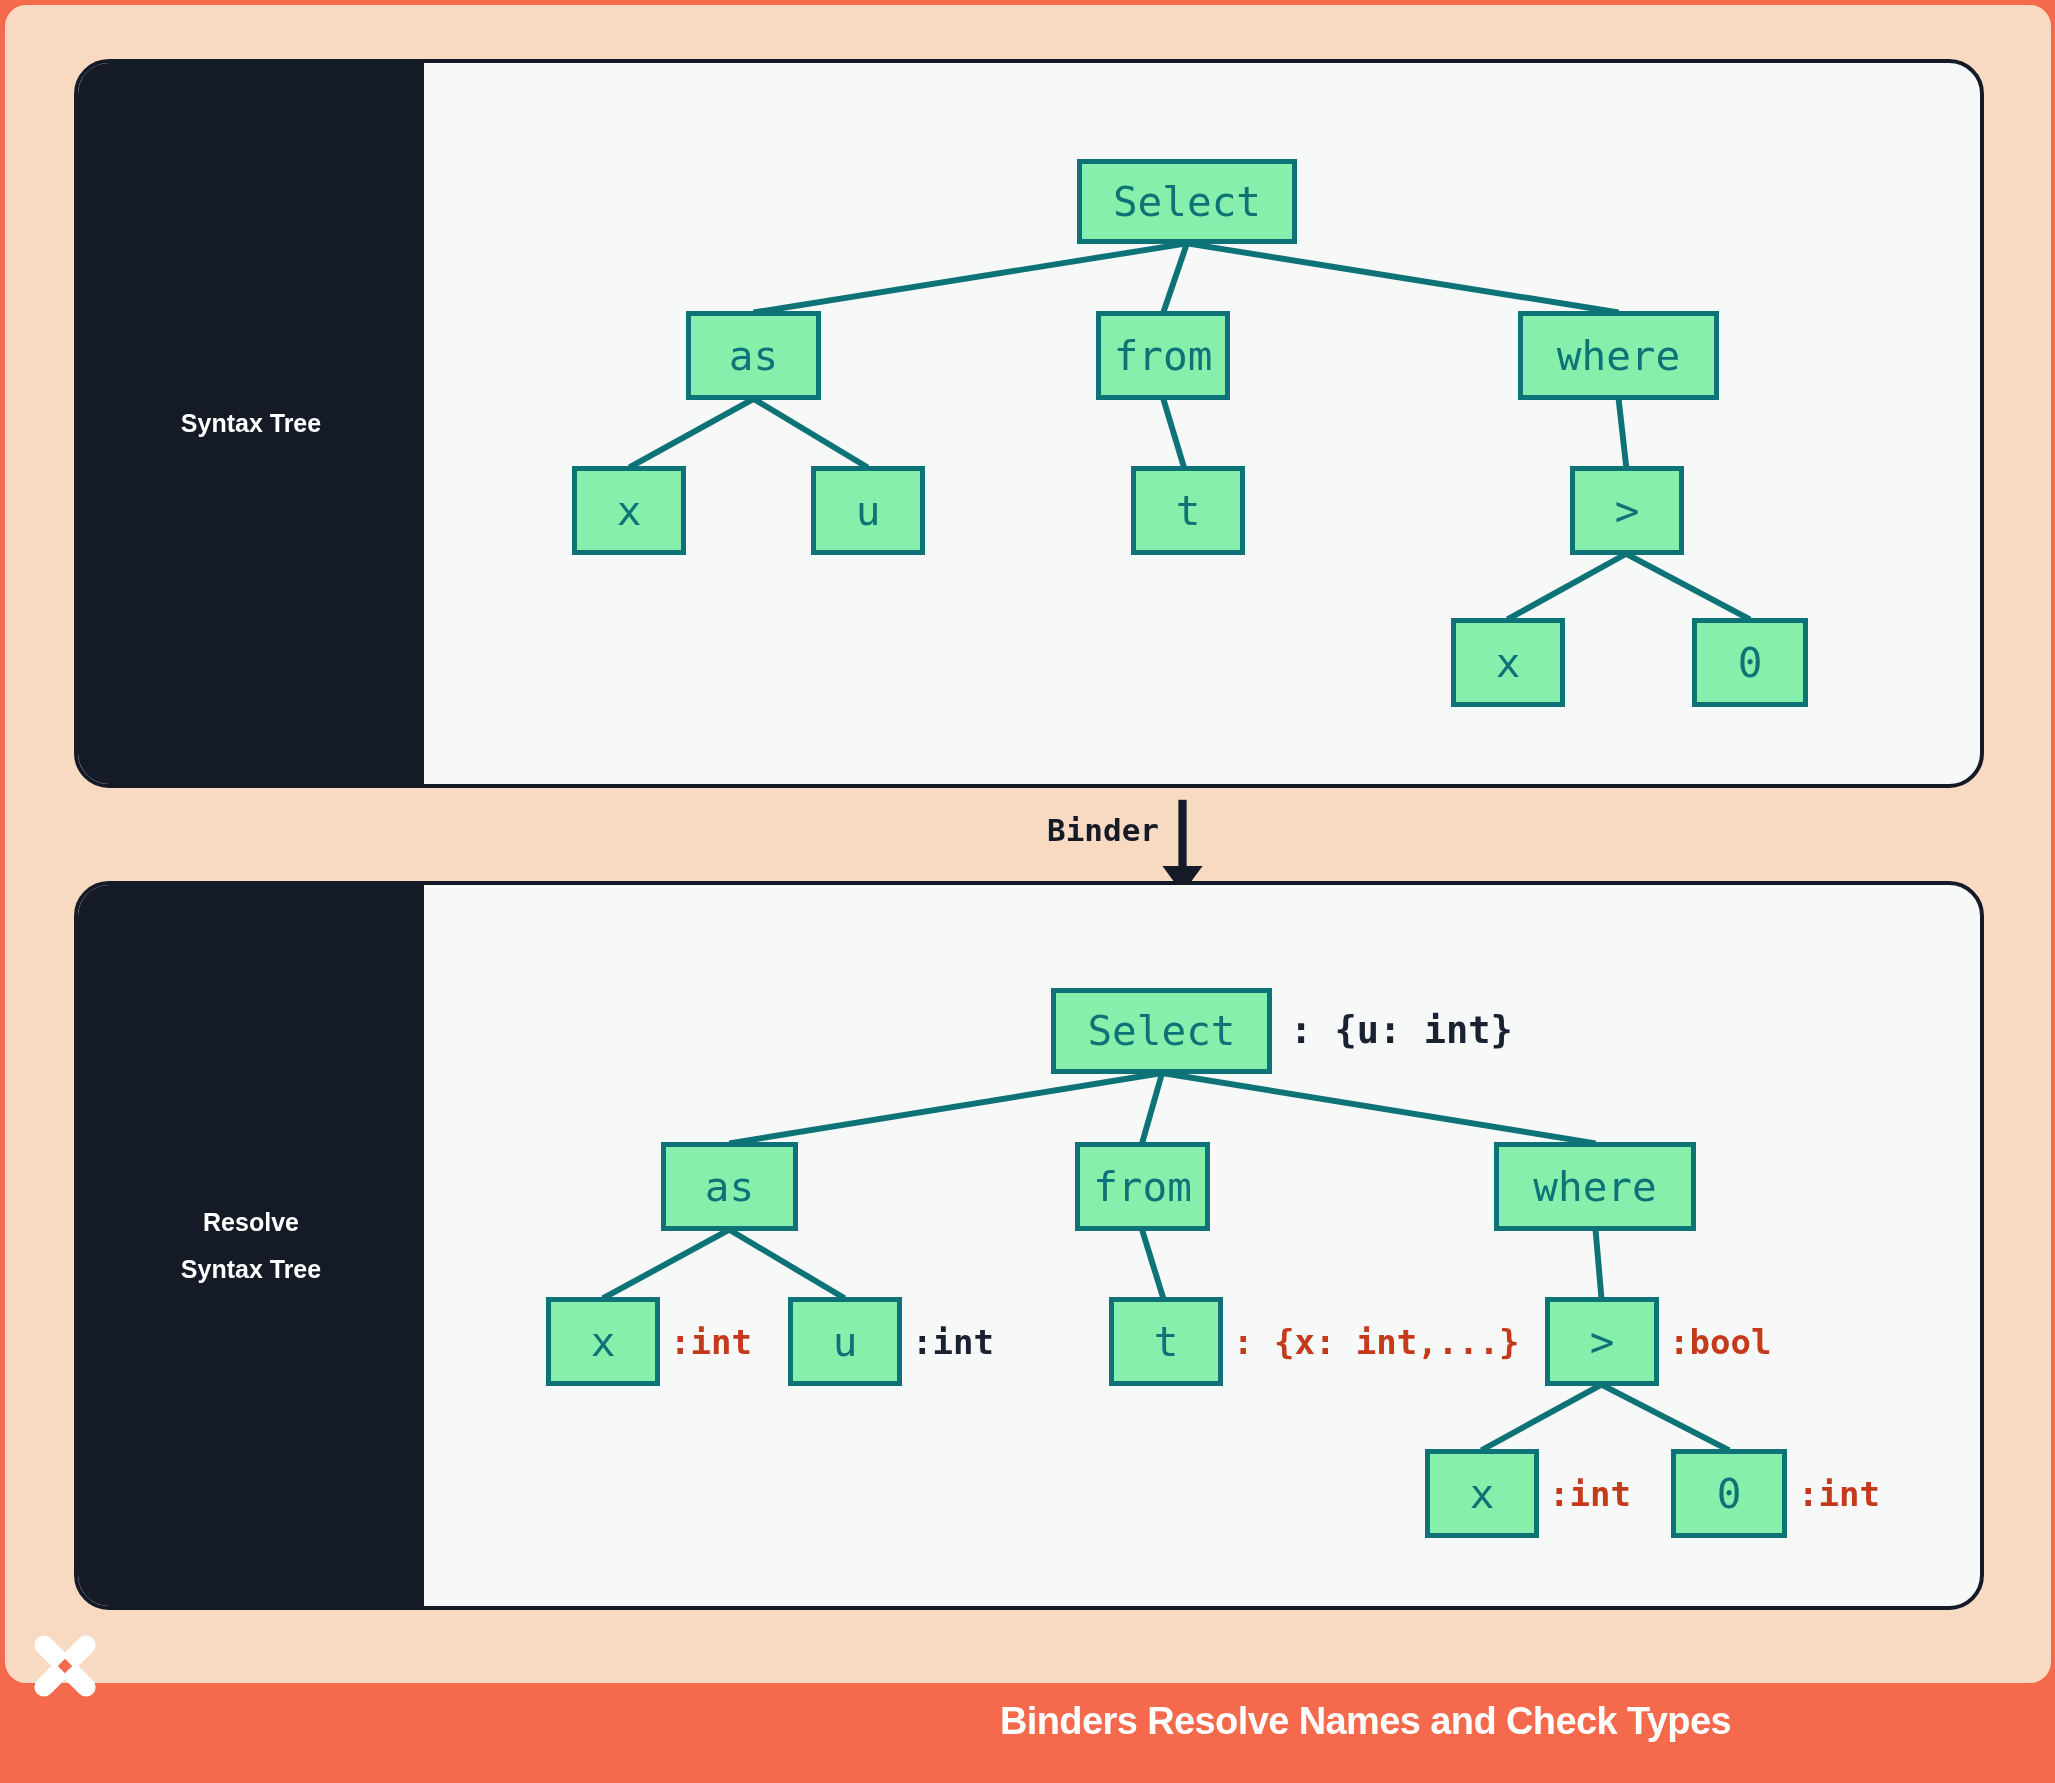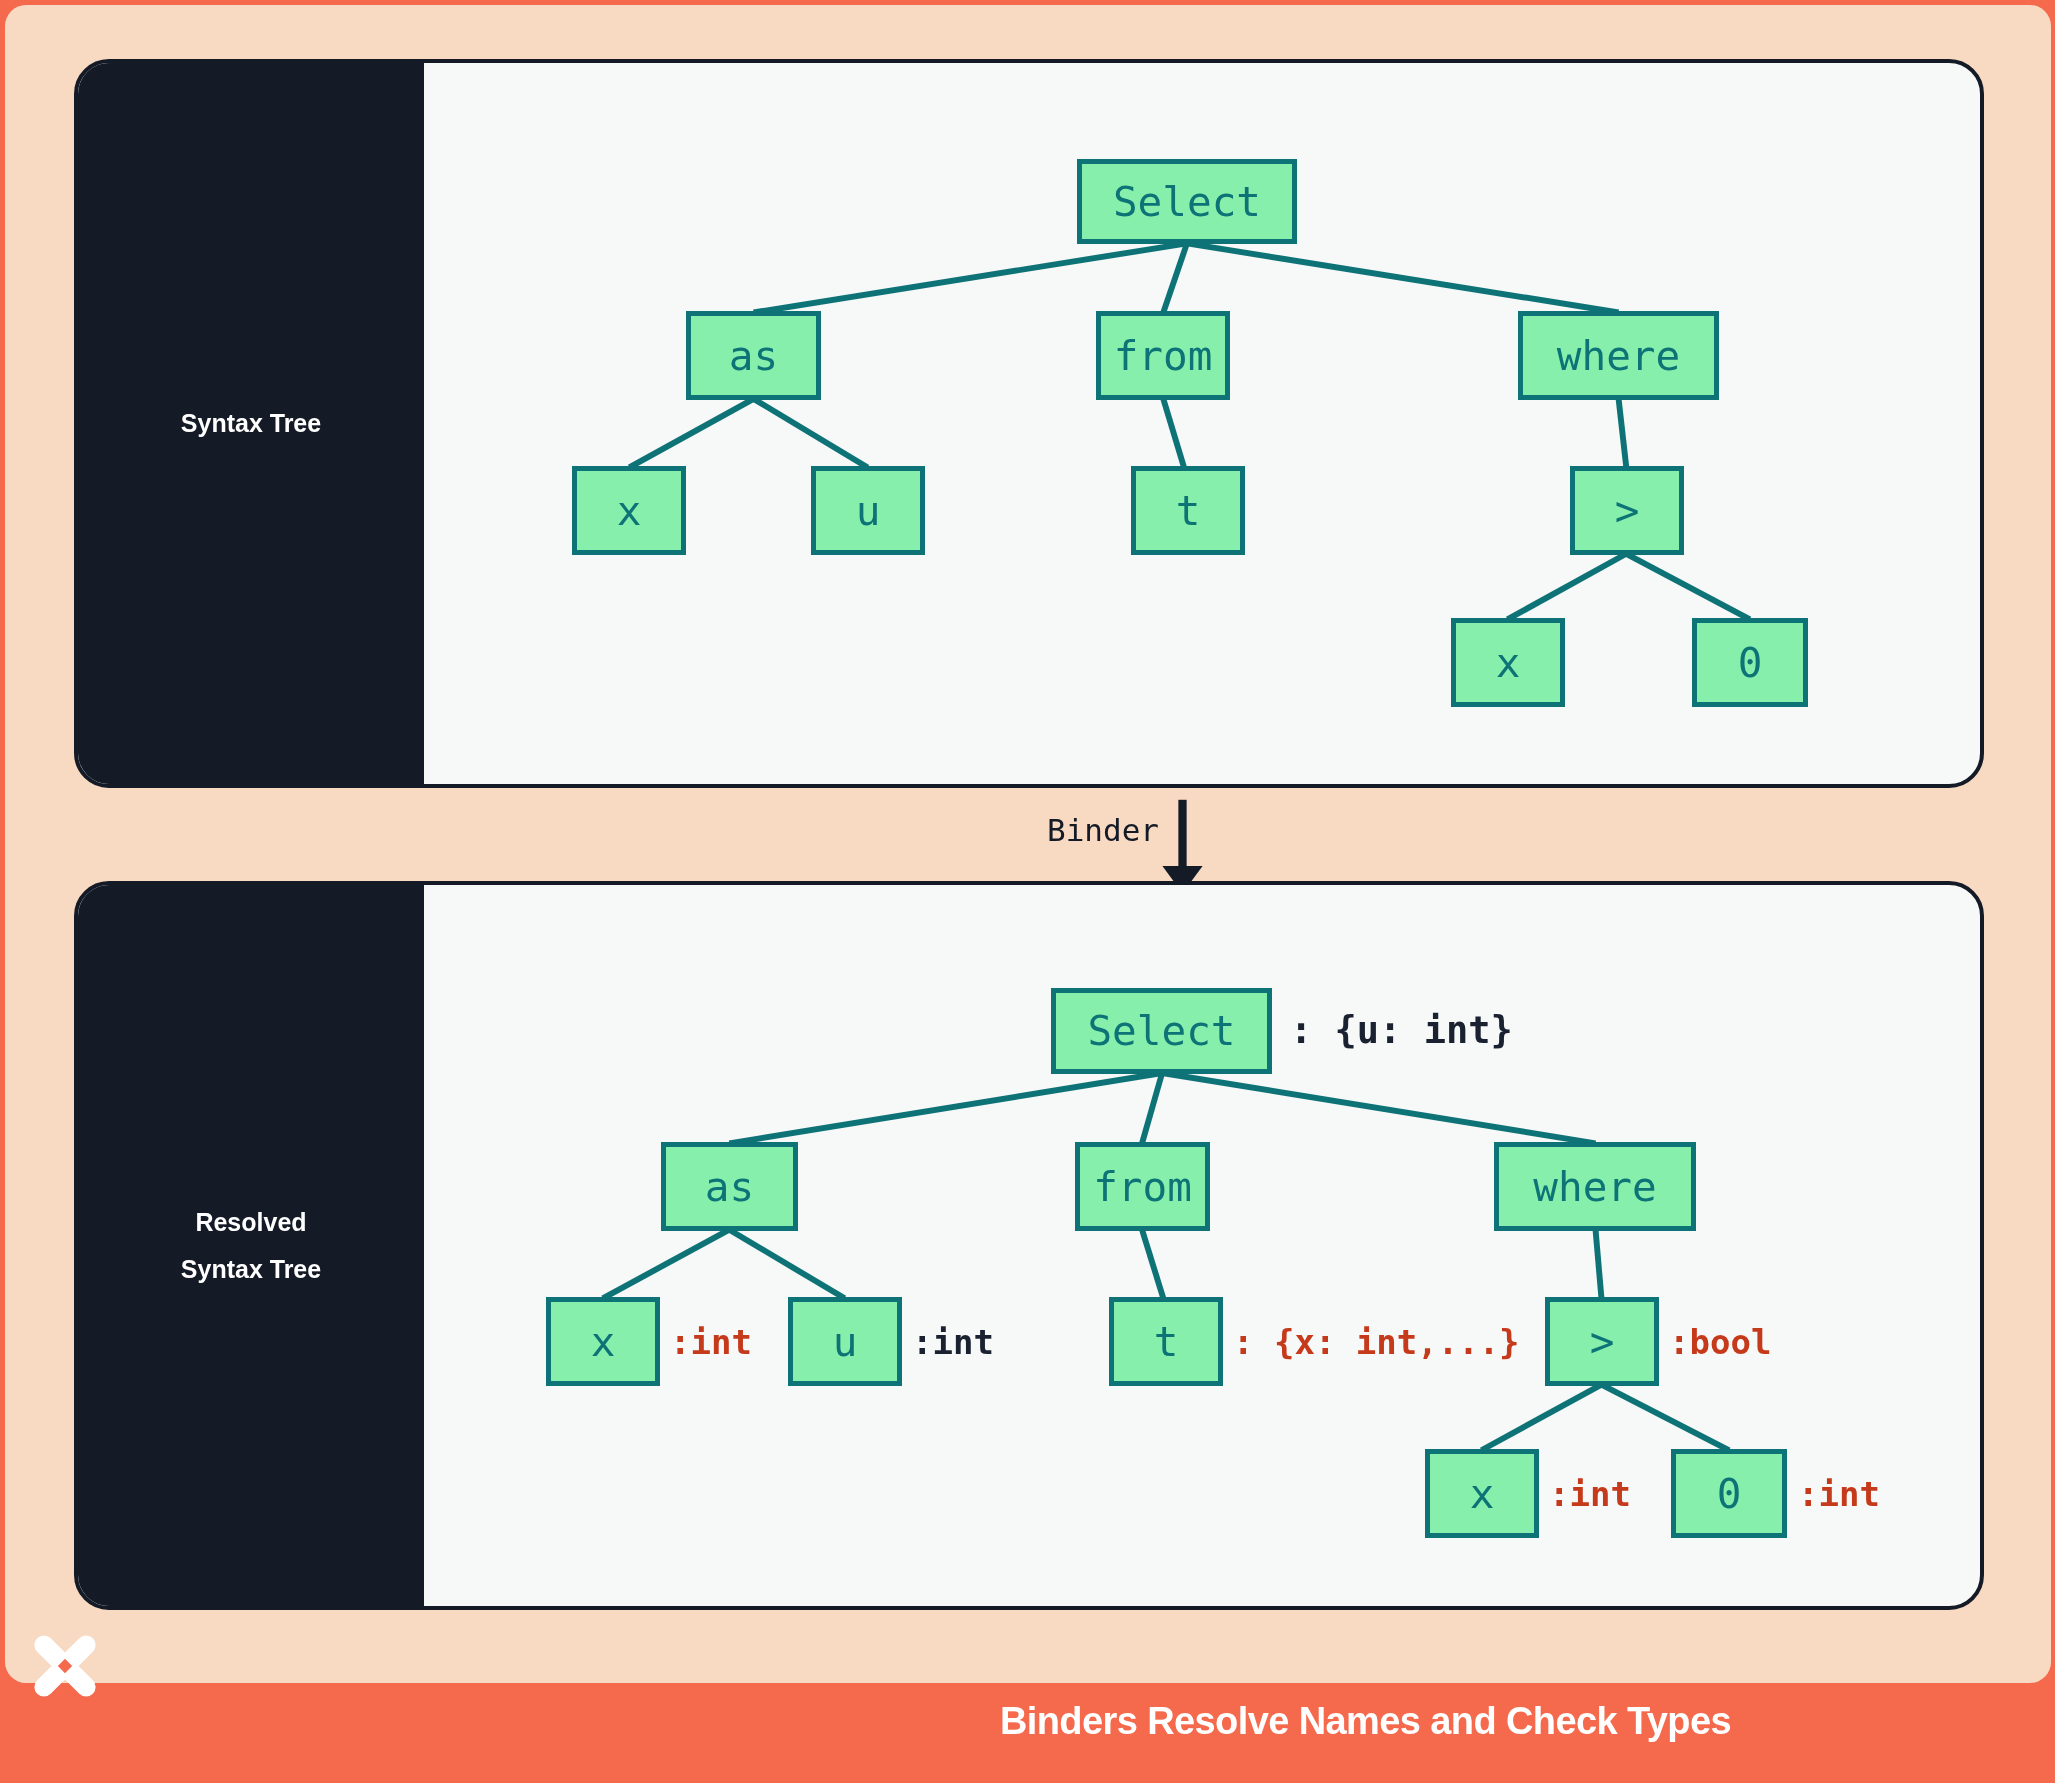--- a/index.html
+++ b/index.html
@@ -34,21 +34,21 @@
     color:#0e7376;font-family:"DejaVu Sans Mono", monospace;font-size:41px;
     display:flex;align-items:center;justify-content:center;box-sizing:border-box;
   }
   .ann{
     position:absolute;height:89px;display:flex;align-items:center;
     font-family:"DejaVu Sans Mono", monospace;font-weight:bold;font-size:34px;
     white-space:pre;
   }
   .ann-red{color:#c53a1b;}
   .ann-dark{color:#1a2232;}
-  .binder-zone{position:absolute;left:946px;top:788px;width:473px;height:117px;}
+  .binder-zone{position:absolute;left:946px;top:788px;width:473px;height:117px;font-weight:bold;}
   .binder-label{
     position:absolute;right:260px;top:24px;
     font-family:"DejaVu Sans Mono", monospace;font-size:31px;color:#141a26;
   }
   .binder-arrow{position:absolute;left:0;top:0;width:100%;height:100%;}
   .footer{position:absolute;left:0;top:1683px;width:1752px;height:101px;text-decoration:underline;}
   .logo{position:absolute;left:34px;top:-48px;width:62px;height:62px;}
   .footer-title{
     position:absolute;right:21px;top:16.6px;
     color:#ffffff;font-weight:bold;font-size:38px;letter-spacing:-0.6px;
@@ -114,21 +114,21 @@
   <span class="binder-label">Binder</span>
   <svg class="binder-arrow" viewBox="0 0 800 158">
     <line x1="400" y1="0" x2="400" y2="118" stroke="#141a26" stroke-width="14"></line>
     <polygon points="366,112 434,112 400,158" fill="#141a26"></polygon>
   </svg>
 </div>
 
 <section class="panel panel-bottom">
   <div class="sidebar">
     <div class="sidebar-label">
-      <div>Resolved</div>
+      <div>Resolve</div>
       <div>Syntax Tree</div>
     </div>
   </div>
   <div class="tree">
     <svg class="edges" viewBox="0 0 3214 1216">
       <g stroke="#0e7376" stroke-width="10">
         <line x1="1833" y1="318" x2="1101" y2="437"></line>
         <line x1="1833" y1="318" x2="1799" y2="437"></line>
         <line x1="1833" y1="318" x2="2566" y2="437"></line>
         <line x1="1101" y1="583" x2="887" y2="699"></line>

